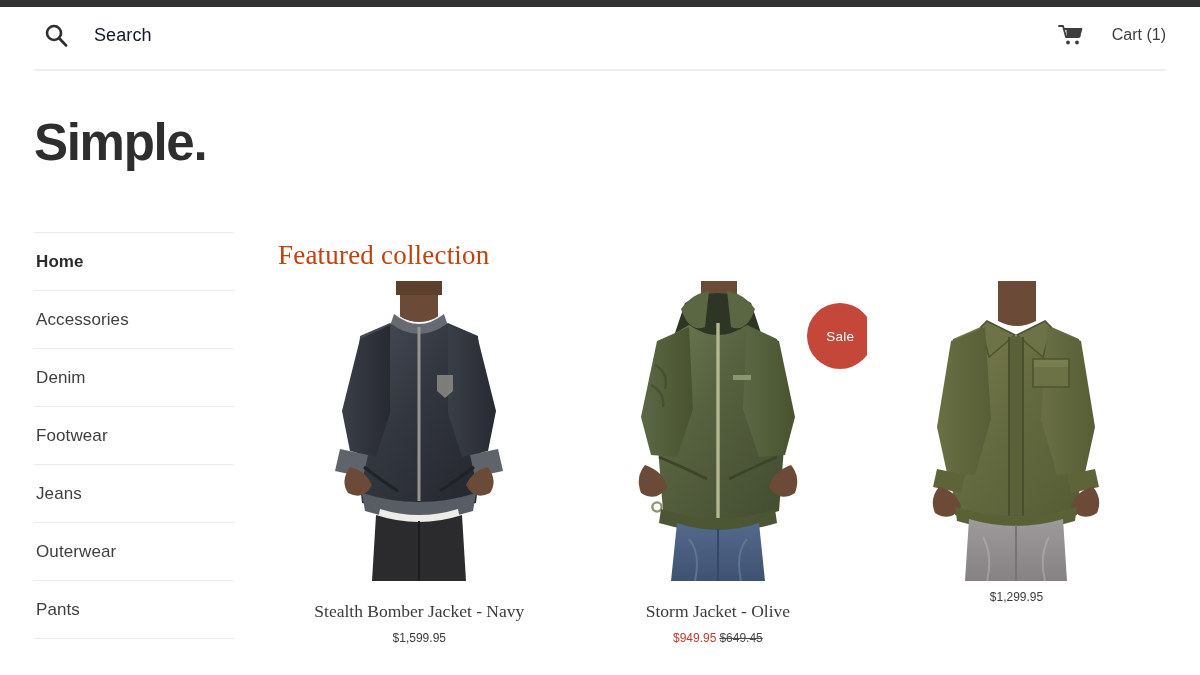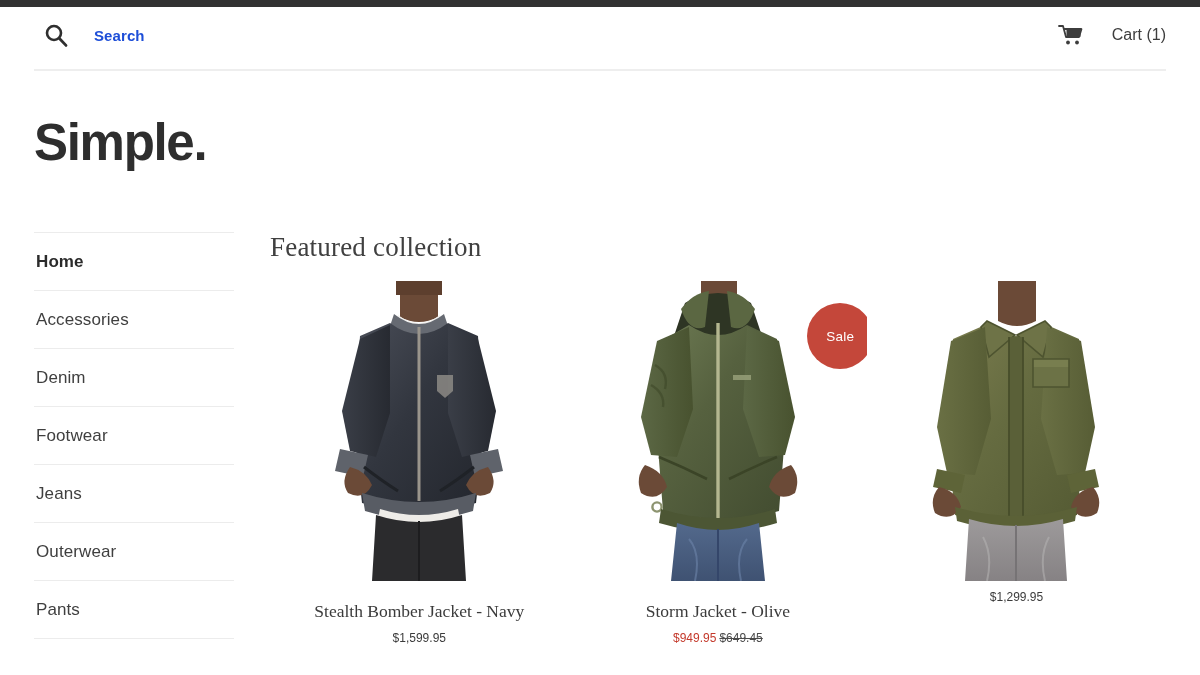--- a/index.html
+++ b/index.html
@@ -27,21 +27,21 @@
   .utility-header {
     position: absolute; top: 7px; left: 34px;
     width: 1132px; height: 63px;
   }
   .util-left {
     position: absolute; left: 10px; top: 16px;
     display: flex; align-items: center; gap: 25px;
   }
   .search-icon svg { display: block; }
   .search-label {
-    font-size: 15px; color: #1d4ed8; letter-spacing: .1px; font-weight: bold;
+    font-size: 18px; color: #0f172a; letter-spacing: .1px;
   }
   .util-right {
     position: absolute; right: 0px; top: 17px;
     display: flex; align-items: center; gap: 28px;
   }
   .cart-icon svg { display: block; }
   .cart-label { font-size: 16px; color: #3d3d3d; }
   .header-rule {
     position: absolute; left: 34px; top: 69px;
     width: 1132px; height: 2px; background: #eeeeee;
@@ -73,22 +73,22 @@
 
   
   .main {
     position: absolute; left: 270px; top: 232px;
     width: 896px;
   }
   .section-title {
     font-family: "Liberation Serif", serif;
     font-size: 27px;
     font-weight: normal;
-    color: #404040;
-    margin: 0; padding: 0;
+    color: #c2410c;
+    margin: 8px; padding: 0;
     letter-spacing: .2px;
   }
   .product-grid {
     position: absolute; left: 0; top: 49px;
     width: 896px;
     display: flex;
     gap: 0px;
   }
   .product-card {
     position: relative;

